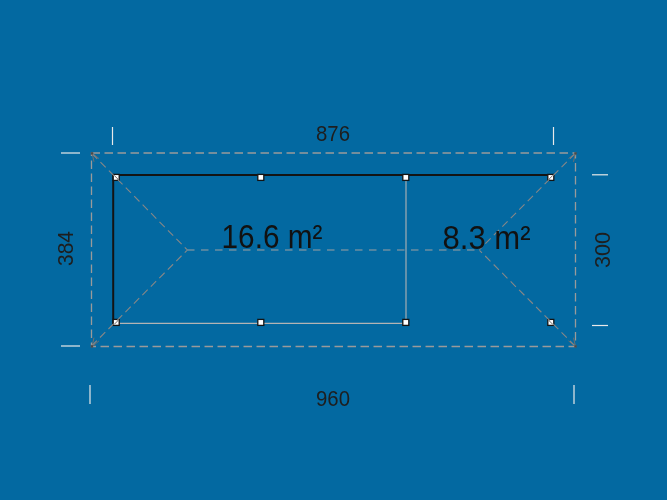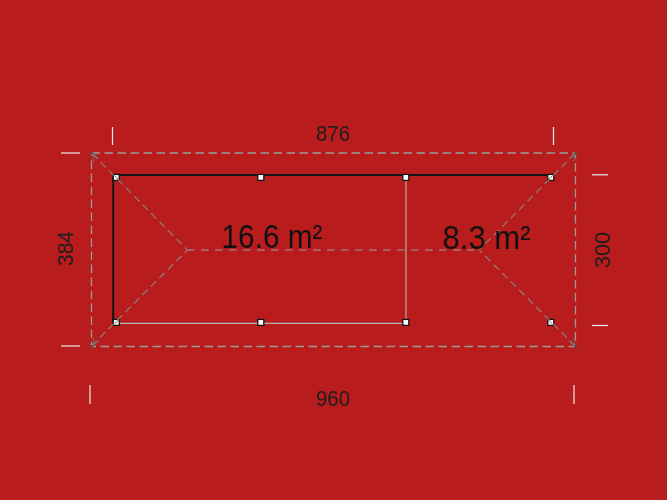--- a/index.html
+++ b/index.html
@@ -1,16 +1,16 @@
 <!DOCTYPE html>
 <html><head>
 <meta charset="utf-8">
 <style>
   html,body{margin:0;padding:0;background:#ffffff;}
-  .wrap{width:667px;height:500px;position:relative;overflow:hidden;background:#b91c1c;}
+  .wrap{width:667px;height:500px;position:relative;overflow:hidden;background:#0369a1;}
   svg{position:absolute;left:0;top:0;}
   text{font-family:"Liberation Sans", sans-serif;}
 </style>
 </head>
 <body>
 
 <div class="wrap">
 <svg width="667" height="500" viewBox="0 0 667 500">
 
   <line x1="112.5" y1="127" x2="112.5" y2="145" stroke="#e9e9e9" stroke-width="1.2"></line>

